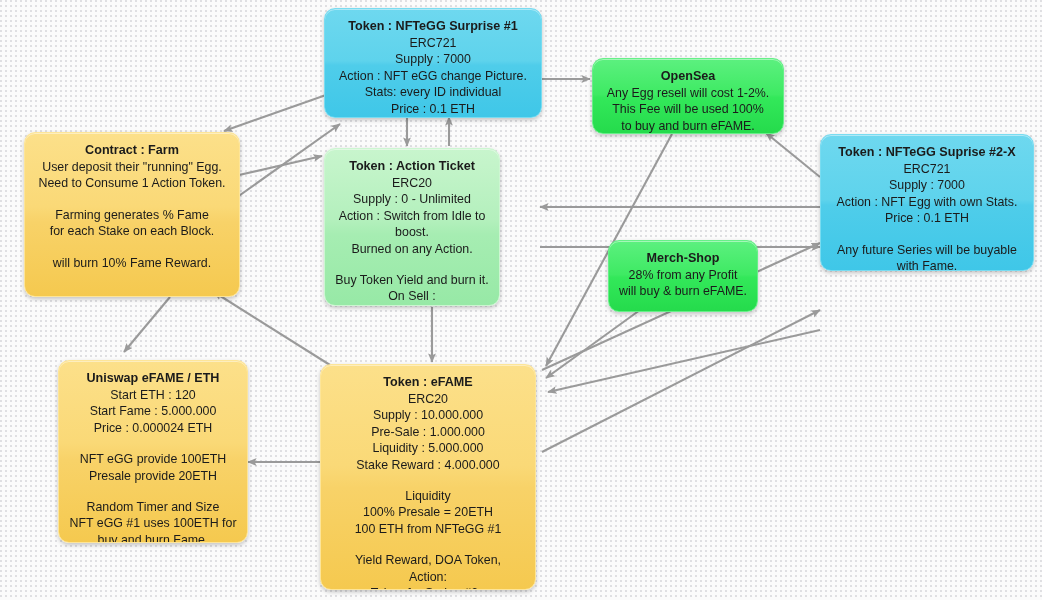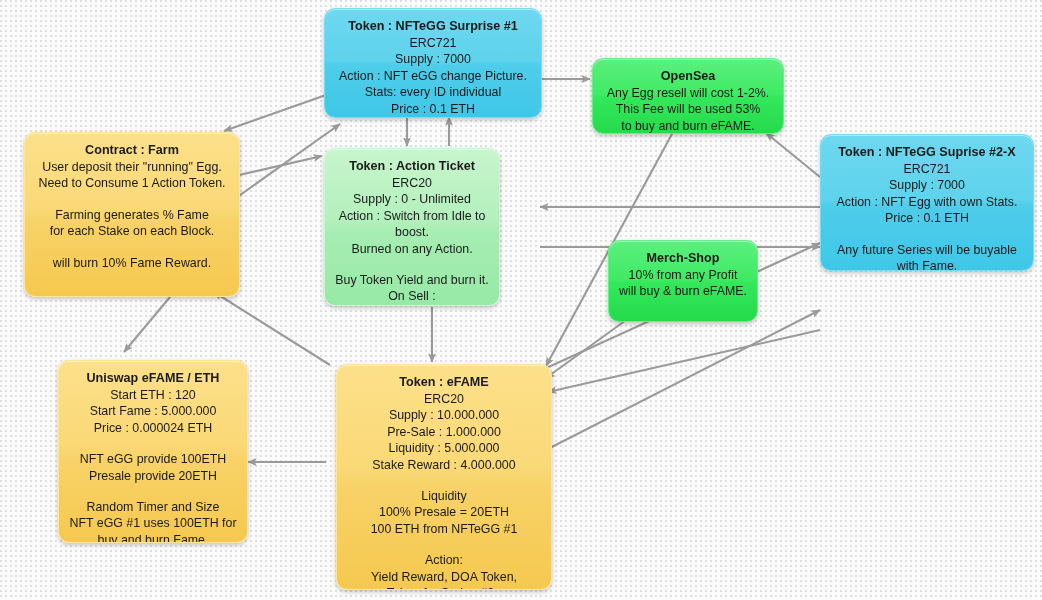--- a/index.html
+++ b/index.html
@@ -115,21 +115,21 @@
     <span class="sub">ERC721</span>
     <span class="sub">Supply : 7000</span>
     <span class="sub">Action : NFT eGG change Picture.</span>
     <span class="sub">Stats: every ID individual</span>
     <span class="sub">Price : 0.1 ETH</span>
   </div>
 
   <div class="node n-green" style="left:592px; top:58px; width:192px; height:76px;">
     <span class="ttl">OpenSea</span>
     <span class="sub">Any Egg resell will cost 1-2%.</span>
-    <span class="sub">This Fee will be used 53%</span>
+    <span class="sub">This Fee will be used 100%</span>
     <span class="sub">to buy and burn eFAME.</span>
   </div>
 
   <div class="node n-yellow" style="left:24px; top:132px; width:216px; height:165px;">
     <span class="ttl">Contract : Farm</span>
     <span class="sub">User deposit their "running" Egg.</span>
     <span class="sub">Need to Consume 1 Action Token.</span>
     <span class="gap"></span>
     <span class="sub">Farming generates % Fame</span>
     <span class="sub">for each Stake on each Block.</span>
@@ -156,50 +156,50 @@
     <span class="ttl">Token : Action Ticket</span>
     <span class="sub">ERC20</span>
     <span class="sub">Supply : 0 - Unlimited</span>
     <span class="sub">Action : Switch from Idle to boost.</span>
     <span class="sub">Burned on any Action.</span>
     <span class="gap"></span>
     <span class="sub">Buy Token Yield and burn it.</span>
     <span class="sub">On Sell :</span>
   </div>
 
-  <div class="node n-green" style="left:608px; top:240px; width:150px; height:82px;">
+  <div class="node n-green" style="left:608px; top:240px; width:150px; height:72px;">
     <span class="ttl">Merch-Shop</span>
-    <span class="sub">10% from any Profit</span>
+    <span class="sub">28% from any Profit</span>
     <span class="sub">will buy &amp; burn eFAME.</span>
   </div>
 
   <div class="node n-yellow" style="left:58px; top:360px; width:190px; height:183px;">
     <span class="ttl">Uniswap eFAME / ETH</span>
     <span class="sub">Start ETH : 120</span>
     <span class="sub">Start Fame : 5.000.000</span>
     <span class="sub">Price : 0.000024 ETH</span>
     <span class="gap"></span>
     <span class="sub">NFT eGG provide 100ETH</span>
     <span class="sub">Presale provide 20ETH</span>
     <span class="gap"></span>
     <span class="sub">Random Timer and Size</span>
     <span class="sub">NFT eGG #1 uses 100ETH for</span>
     <span class="sub">buy and burn Fame.</span>
   </div>
 
-  <div class="node n-yellow" style="left:336px; top:364px; width:216px; height:226px;">
+  <div class="node n-yellow" style="left:320px; top:364px; width:216px; height:226px;">
     <span class="ttl">Token : eFAME</span>
     <span class="sub">ERC20</span>
     <span class="sub">Supply : 10.000.000</span>
     <span class="sub">Pre-Sale : 1.000.000</span>
     <span class="sub">Liquidity : 5.000.000</span>
     <span class="sub">Stake Reward : 4.000.000</span>
     <span class="gap"></span>
     <span class="sub">Liquidity</span>
     <span class="sub">100% Presale = 20ETH</span>
     <span class="sub">100 ETH from NFTeGG #1</span>
     <span class="gap"></span>
+    <span class="sub">Yield Reward, DOA Token,</span>
     <span class="sub">Action:</span>
-    <span class="sub">Yield Reward, DOA Token,</span>
     <span class="sub">Token for Serien #2+</span>
   </div>
 
 </div>
 
 </body></html>

